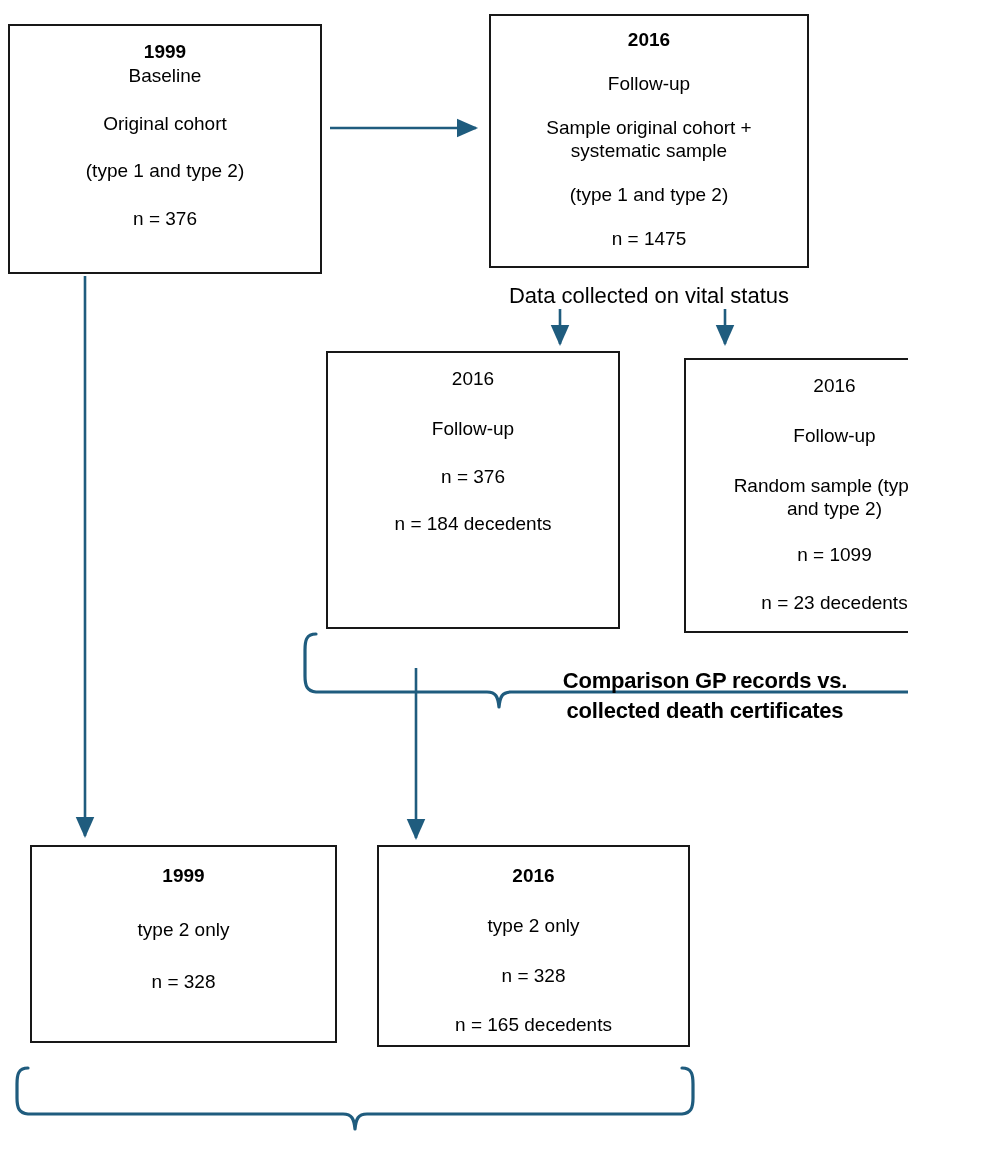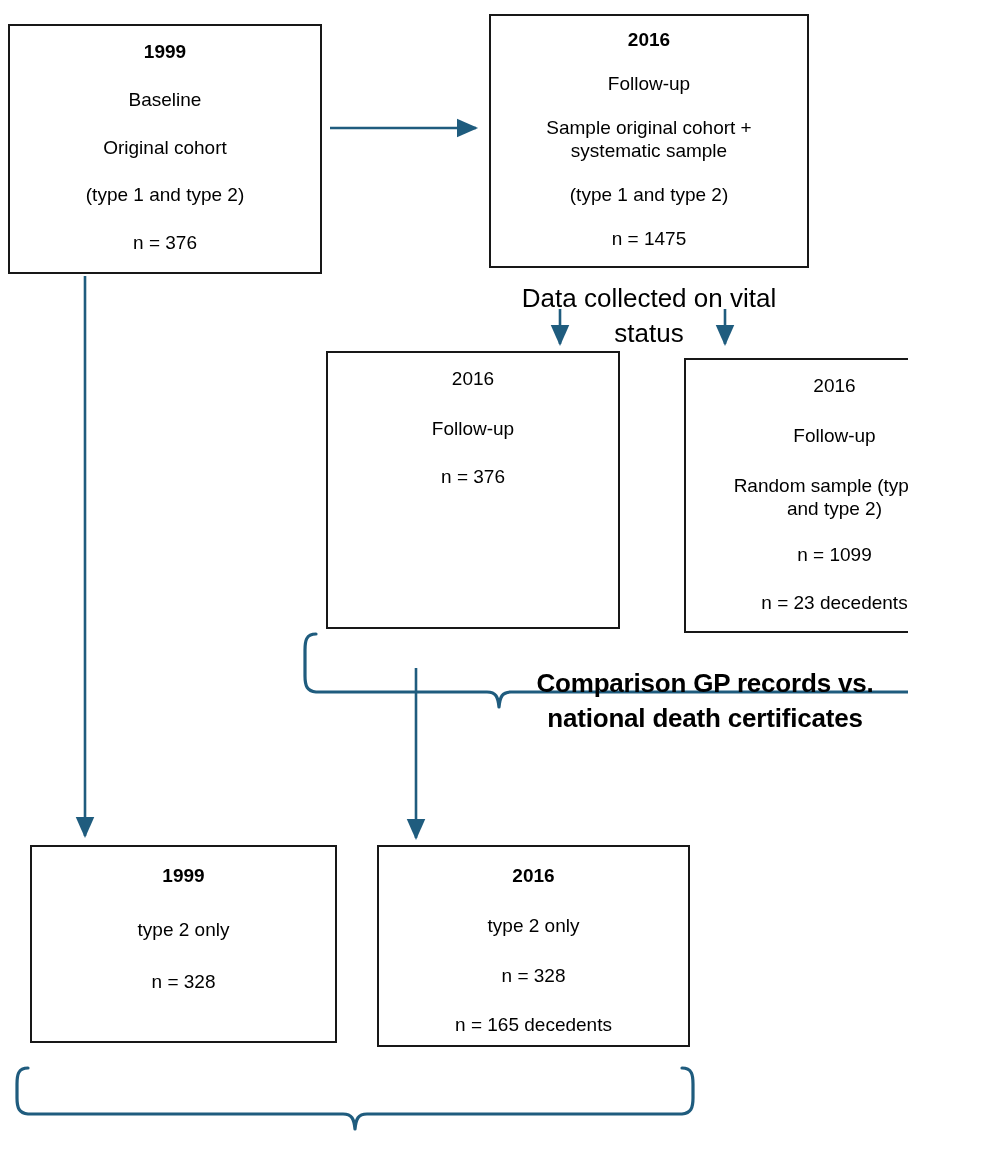--- a/index.html
+++ b/index.html
@@ -46,21 +46,21 @@
     position: absolute;
     left: 0;
     top: 0;
     width: 1000px;
     height: 1160px;
     pointer-events: none;
   }
   .caption {
     position: absolute;
     text-align: center;
-    font-size: 26px;
+    font-size: 22px;
     color: #000000;
     line-height: 1.35;
   }
   .caption.bold {
     font-weight: bold;
     font-stretch: condensed;
     letter-spacing: -0.2px;
   }
   .caption .line { display: block; }
 </style>
@@ -120,21 +120,21 @@
                C 356 1119, 358 1114, 367 1114
                L 682 1114
                C 691 1113, 693 1108, 693 1098
                L 693 1084
                C 693 1075, 692 1068, 682 1068" fill="none" stroke="#1F5C7E" stroke-width="3.2" stroke-linecap="round" stroke-linejoin="round"></path>
     </g>
   </svg>
 
   <div class="node" style="left:8px; top:24px; width:314px; height:250px; padding-top:14px;">
     <span class="line bold">1999</span>
-    <span class="line" style="margin-top:24px;">Baseline</span>
+    <span class="line" style="">Baseline</span>
     <span class="line" style="margin-top:24px;">Original cohort</span>
     <span class="line" style="margin-top:24px;">(type 1 and type 2)</span>
     <span class="line" style="margin-top:24px;">n = 376</span>
   </div>
 
   <div class="node" style="left:489px; top:14px; width:320px; height:254px; padding-top:12px;">
     <span class="line bold">2016</span>
     <span class="line" style="margin-top:20px;">Follow-up</span>
     <span class="line" style="margin-top:20px; padding:0 22px;">Sample original cohort + systematic sample</span>
     <span class="line" style="margin-top:20px;">(type 1 and type 2)</span>
@@ -142,33 +142,34 @@
   </div>
 
   <div class="caption" style="left:489px; top:281px; width:320px;">
     <span class="line">Data collected on vital status</span>
   </div>
 
   <div class="node" style="left:326px; top:351px; width:294px; height:278px; padding-top:14px;">
     <span class="line">2016</span>
     <span class="line" style="margin-top:26px;">Follow-up</span>
     <span class="line" style="margin-top:24px;">n = 376</span>
+    <span class="line" style="margin-top:24px;">n = 184 decedents</span>
   </div>
 
   <div class="node" style="left:684px; top:358px; width:301px; height:275px; padding-top:14px;">
     <span class="line">2016</span>
     <span class="line" style="margin-top:26px;">Follow-up</span>
     <span class="line" style="margin-top:26px; padding:0 42px;">Random sample (type 1 and type 2)</span>
     <span class="line" style="margin-top:22px;">n = 1099</span>
     <span class="line" style="margin-top:24px;">n = 23 decedents</span>
   </div>
 
   <div class="caption bold" style="left:500px; top:666px; width:410px;">
     <span class="line">Comparison GP records vs.</span>
-    <span class="line">national death certificates</span>
+    <span class="line">collected death certificates</span>
   </div>
 
   <div class="node" style="left:30px; top:845px; width:307px; height:198px; padding-top:17px;">
     <span class="line bold">1999</span>
     <span class="line" style="margin-top:30px;">type 2 only</span>
     <span class="line" style="margin-top:28px;">n = 328</span>
   </div>
 
   <div class="node" style="left:377px; top:845px; width:313px; height:202px; padding-top:17px;">
     <span class="line bold">2016</span>

